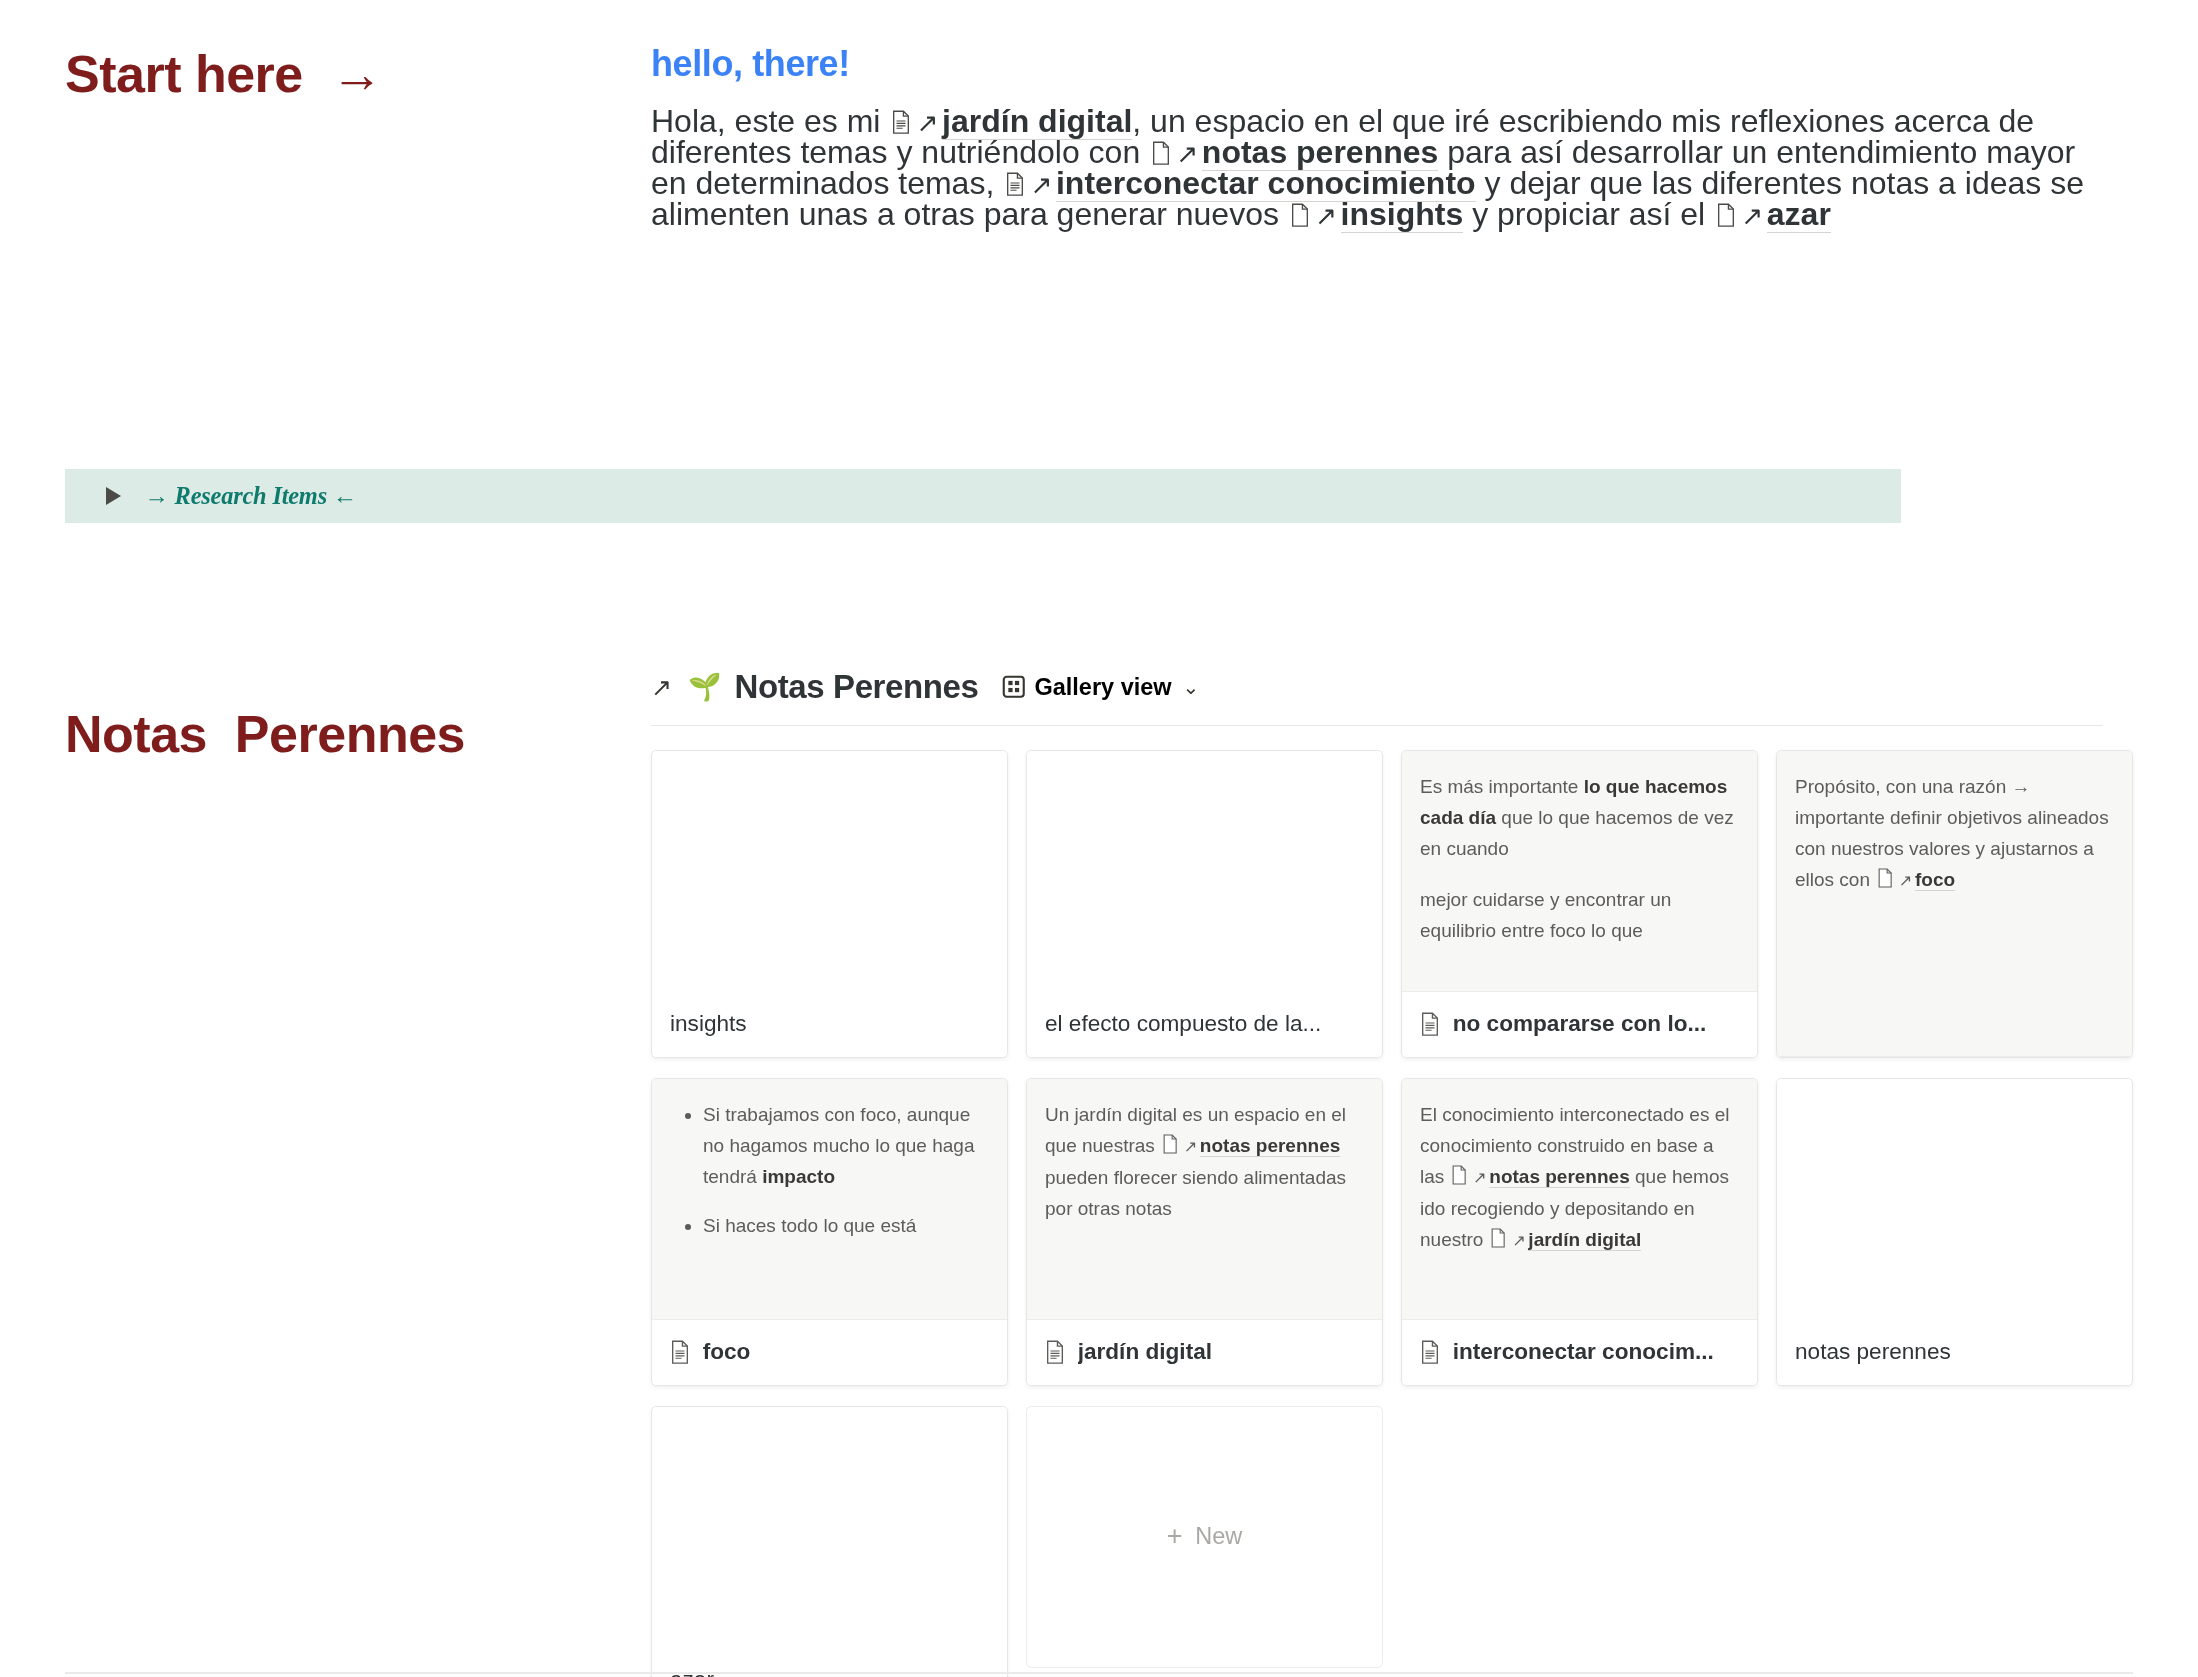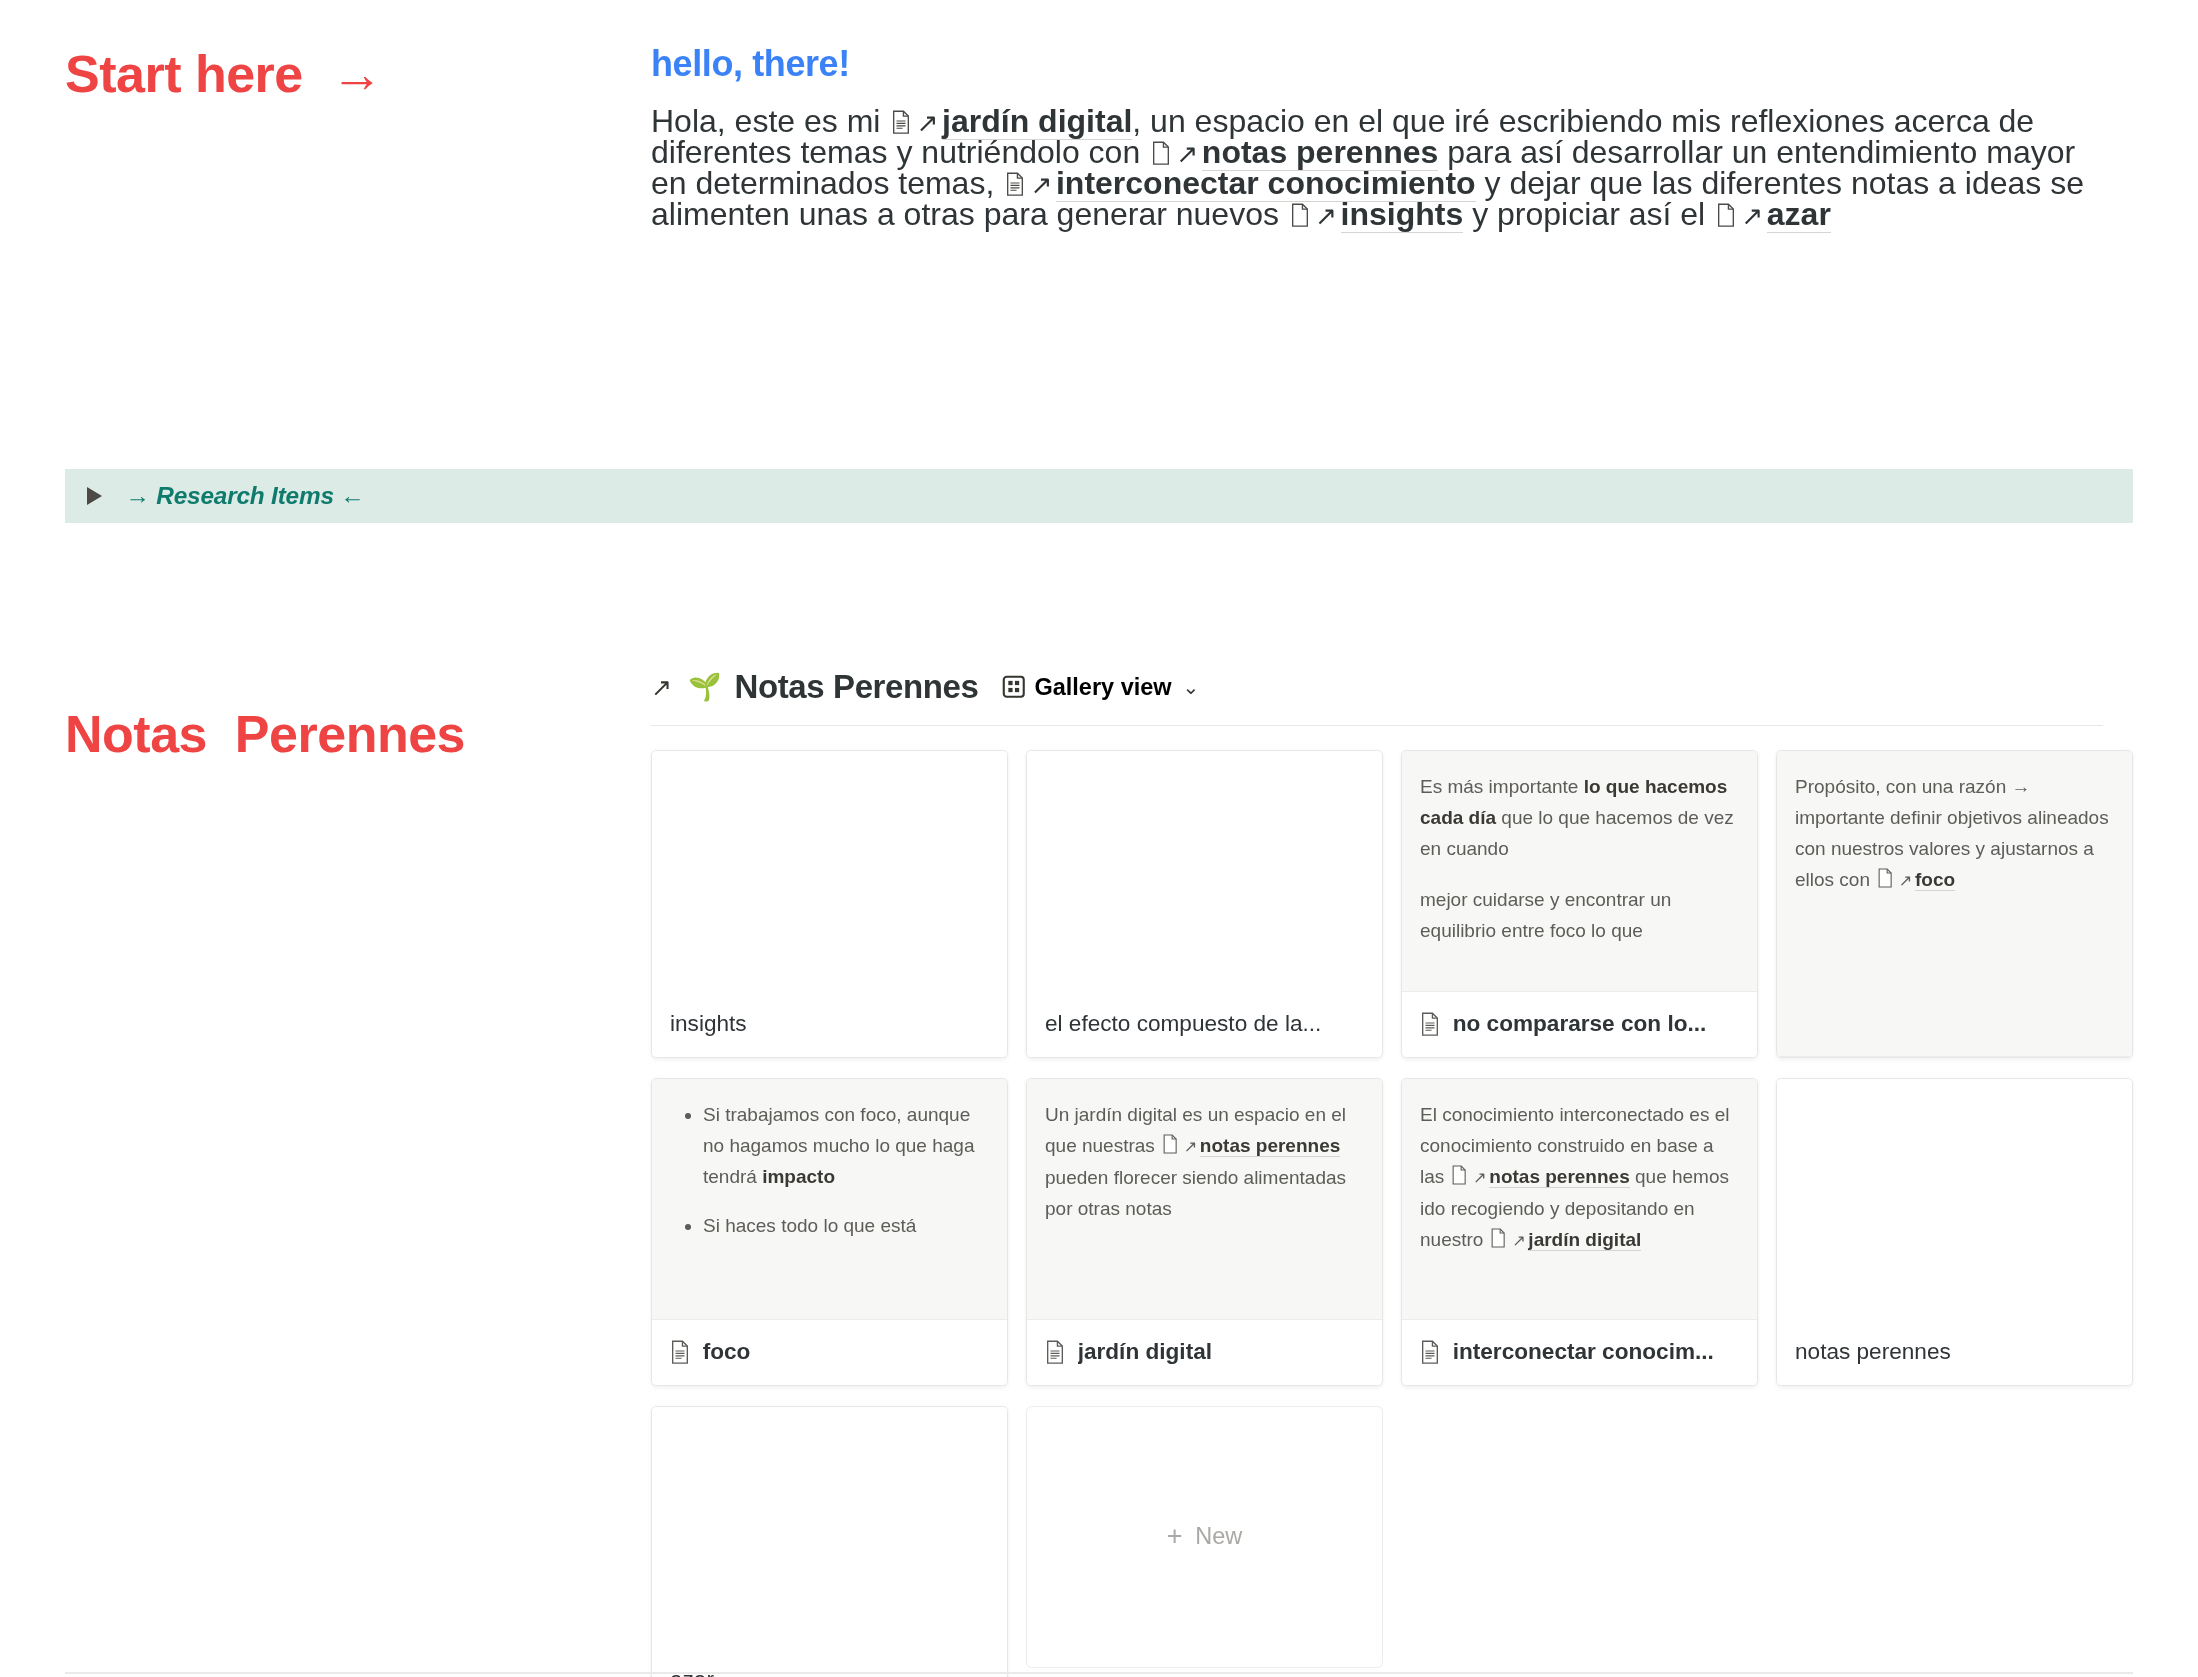--- a/index.html
+++ b/index.html
@@ -33,21 +33,21 @@
     align-items: flex-start;
   }
   .col-left-label {
     width: 651px;
     flex: 0 0 651px;
     padding-left: 65px;
     box-sizing: border-box;
     padding-top: 45px;
   }
   .big-teal-heading {
-    color: #ef4444;
+    color: #7f1d1d;
     font-size: 52px;
     font-weight: 700;
     letter-spacing: -0.5px;
     line-height: 1.12;
     margin: 0;
     white-space: pre;
   }
   .col-right-body {
     flex: 1 1 auto;
     padding-top: 42px;
@@ -86,27 +86,28 @@
     width: 20px;
     height: 24.4px;
     margin: 0 3.6px 0 1.8px;
   }
 
   
   .toggle-band {
     position: absolute;
     left: 65px;
     top: 469px;
-    width: 2068px;
+    width: 1836px;
     height: 54px;
     background: #ddebe7;
     display: flex;
     align-items: center;
     box-sizing: border-box;
-    padding-left: 22px;
+    padding-left: 41px;
+    font-family: Liberation Serif, serif;
   }
   .toggle-triangle {
     width: 0;
     height: 0;
     border-left: 15.4px solid #4b4a47;
     border-top: 9px solid transparent;
     border-bottom: 9px solid transparent;
     margin-right: 23.5px;
     cursor: pointer;
   }

